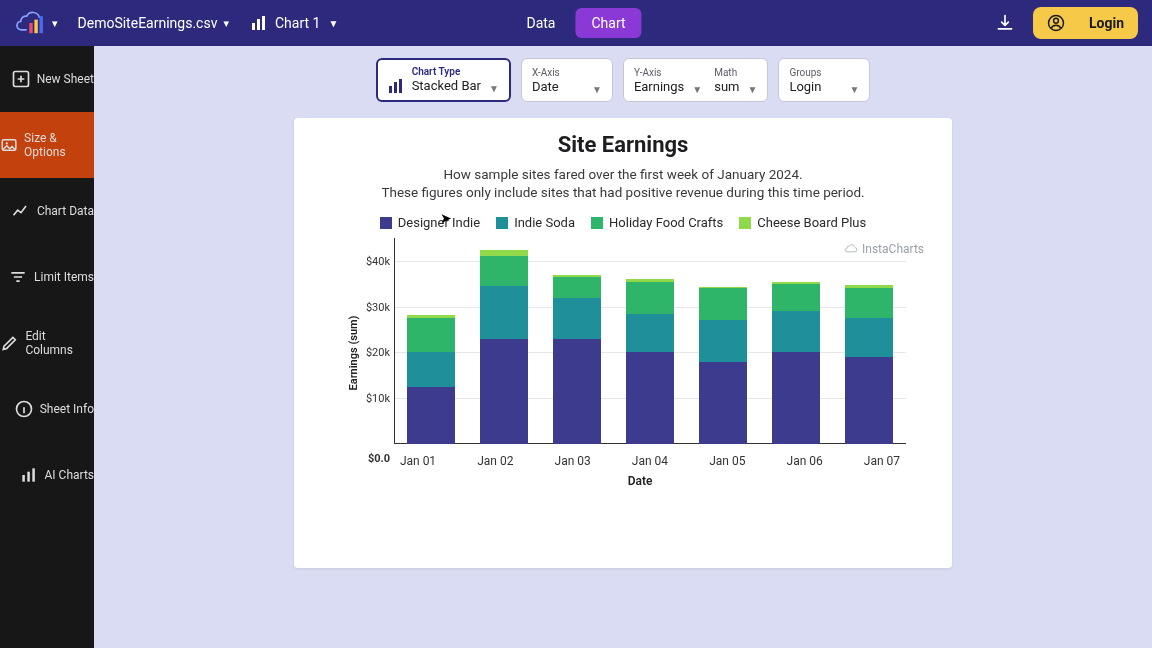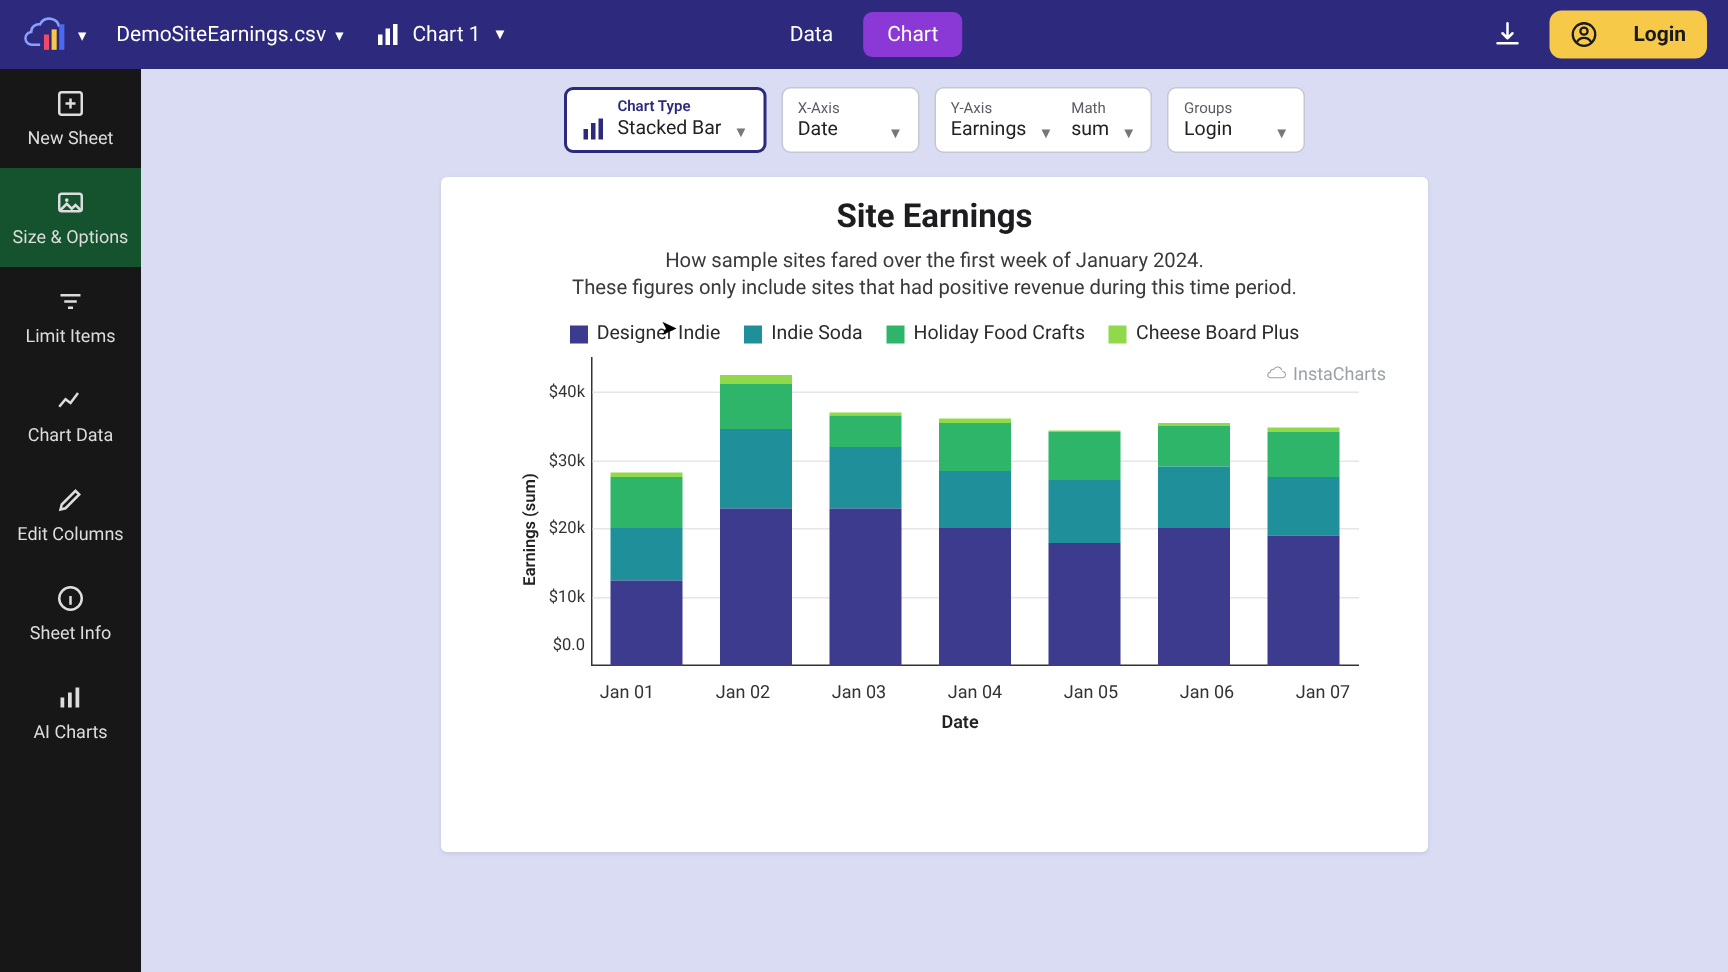--- a/index.html
+++ b/index.html
@@ -10,22 +10,22 @@
   .file-sel { display: flex; align-items: center; gap: 6px; font-size: 14px; margin-left: 12px; cursor: pointer; }
   .chart-sel { display: flex; align-items: center; gap: 8px; font-size: 14px; margin-left: 22px; cursor: pointer; }
   .tabs { position: absolute; left: 50%; transform: translateX(-50%); display: flex; gap: 4px; }
   .tab { padding: 7px 16px; border-radius: 6px; font-size: 14px; cursor: pointer; }
   .tab.active { background: #8a38d6; }
   .right-actions { margin-left: auto; display: flex; align-items: center; gap: 18px; }
   .login-btn { background: #f7c948; color: #1a1a1a; border-radius: 8px; padding: 7px 14px; display: flex; align-items: center; gap: 24px; font-weight: 700; font-size: 14px; cursor: pointer; }
   .dl-icon { cursor: pointer; }
 
   .sidebar { position: absolute; top: 46px; left: 0; bottom: 0; width: 94px; background: #171717; color: #ddd; display: flex; flex-direction: column; }
-  .side-item { display: flex; flex-direction: column; align-items: center; justify-content: center; gap: 6px; height: 66px; font-size: 12px; cursor: pointer; }
-  .side-item.active { background: #14532d; }
+  .side-item { display: flex; flex-direction: row; align-items: center; justify-content: flex-end; gap: 6px; height: 66px; font-size: 12px; cursor: pointer; }
+  .side-item.active { background: #c2410c; }
   .side-item svg { width: 20px; height: 20px; }
 
   .workarea { position: absolute; top: 46px; left: 94px; right: 0; bottom: 0; background: #d9dcf2; }
   .config-row { display: flex; gap: 10px; padding: 12px 0 0 0; justify-content: center; }
   .cfg { background: #fff; border: 1px solid #c7c7d1; border-radius: 6px; padding: 6px 10px; display: flex; align-items: flex-end; gap: 8px; min-width: 92px; position: relative; cursor: pointer; }
   .cfg.primary { border: 2px solid #2d2a7d; }
   .cfg .col { display: flex; flex-direction: column; line-height: 1.2; }
   .cfg .lbl { font-size: 10px; color: #5c5c66; }
   .cfg.primary .lbl { color: #2d2a7d; font-weight: 600; }
   .cfg .val { font-size: 13px; color: #222; }
@@ -110,29 +110,29 @@
   <div class="side-item active">
     <svg viewBox="0 0 24 24">
         <rect x="3" y="5" width="18" height="14" rx="2" fill="none" stroke="#ddd" stroke-width="2"></rect>
         <circle cx="9" cy="10" r="1.5" fill="#ddd"></circle>
         <path d="M4 18l5-5 4 4 3-3 4 4" fill="none" stroke="#ddd" stroke-width="2"></path>
       </svg>
     <span>Size &amp; Options</span>
   </div>
   <div class="side-item">
     <svg viewBox="0 0 24 24">
+        <path d="M3 17l5-6 4 3 6-8" fill="none" stroke="#ddd" stroke-width="2"></path>
+      </svg>
+    <span>Chart Data</span>
+  </div>
+  <div class="side-item">
+    <svg viewBox="0 0 24 24">
         <path d="M4 7h16M7 12h10M10 17h4" stroke="#ddd" stroke-width="2"></path>
       </svg>
     <span>Limit Items</span>
-  </div>
-  <div class="side-item">
-    <svg viewBox="0 0 24 24">
-        <path d="M3 17l5-6 4 3 6-8" fill="none" stroke="#ddd" stroke-width="2"></path>
-      </svg>
-    <span>Chart Data</span>
   </div>
   <div class="side-item">
     <svg viewBox="0 0 24 24">
         <path d="M4 20l4-1 11-11-3-3L5 16l-1 4z" fill="none" stroke="#ddd" stroke-width="2"></path>
       </svg>
     <span>Edit Columns</span>
   </div>
   <div class="side-item">
     <svg viewBox="0 0 24 24">
         <circle cx="12" cy="12" r="9" fill="none" stroke="#ddd" stroke-width="2"></circle>
@@ -223,21 +223,21 @@
 
     <div class="plot">
       <div class="ylab">Earnings (sum)</div>
       <div class="grid" id="grid">
           <div class="gline" style="top: 160.222px;"></div>
           <div class="gline" style="top: 114.444px;"></div>
           <div class="gline" style="top: 68.6667px;"></div>
           <div class="gline" style="top: 22.8889px;"></div>
         </div>
       <div id="yticks">
-          <div class="ytick" style="top: 192px;">$0.0</div>
+          <div class="ytick" style="top: 220px; font-weight: bold;">$0.0</div>
           <div class="ytick" style="top: 160.222px;">$10k</div>
           <div class="ytick" style="top: 114.444px;">$20k</div>
           <div class="ytick" style="top: 68.6667px;">$30k</div>
           <div class="ytick" style="top: 22.8889px;">$40k</div>
         </div>
       <div class="bars" id="bars">
           <div class="barcol">
             <div class="seg" style="height: 57.2222px; background: rgb(61, 59, 142);"></div>
             <div class="seg" style="height: 34.3333px; background: rgb(31, 143, 154);"></div>
             <div class="seg" style="height: 34.3333px; background: rgb(47, 181, 106);"></div>

